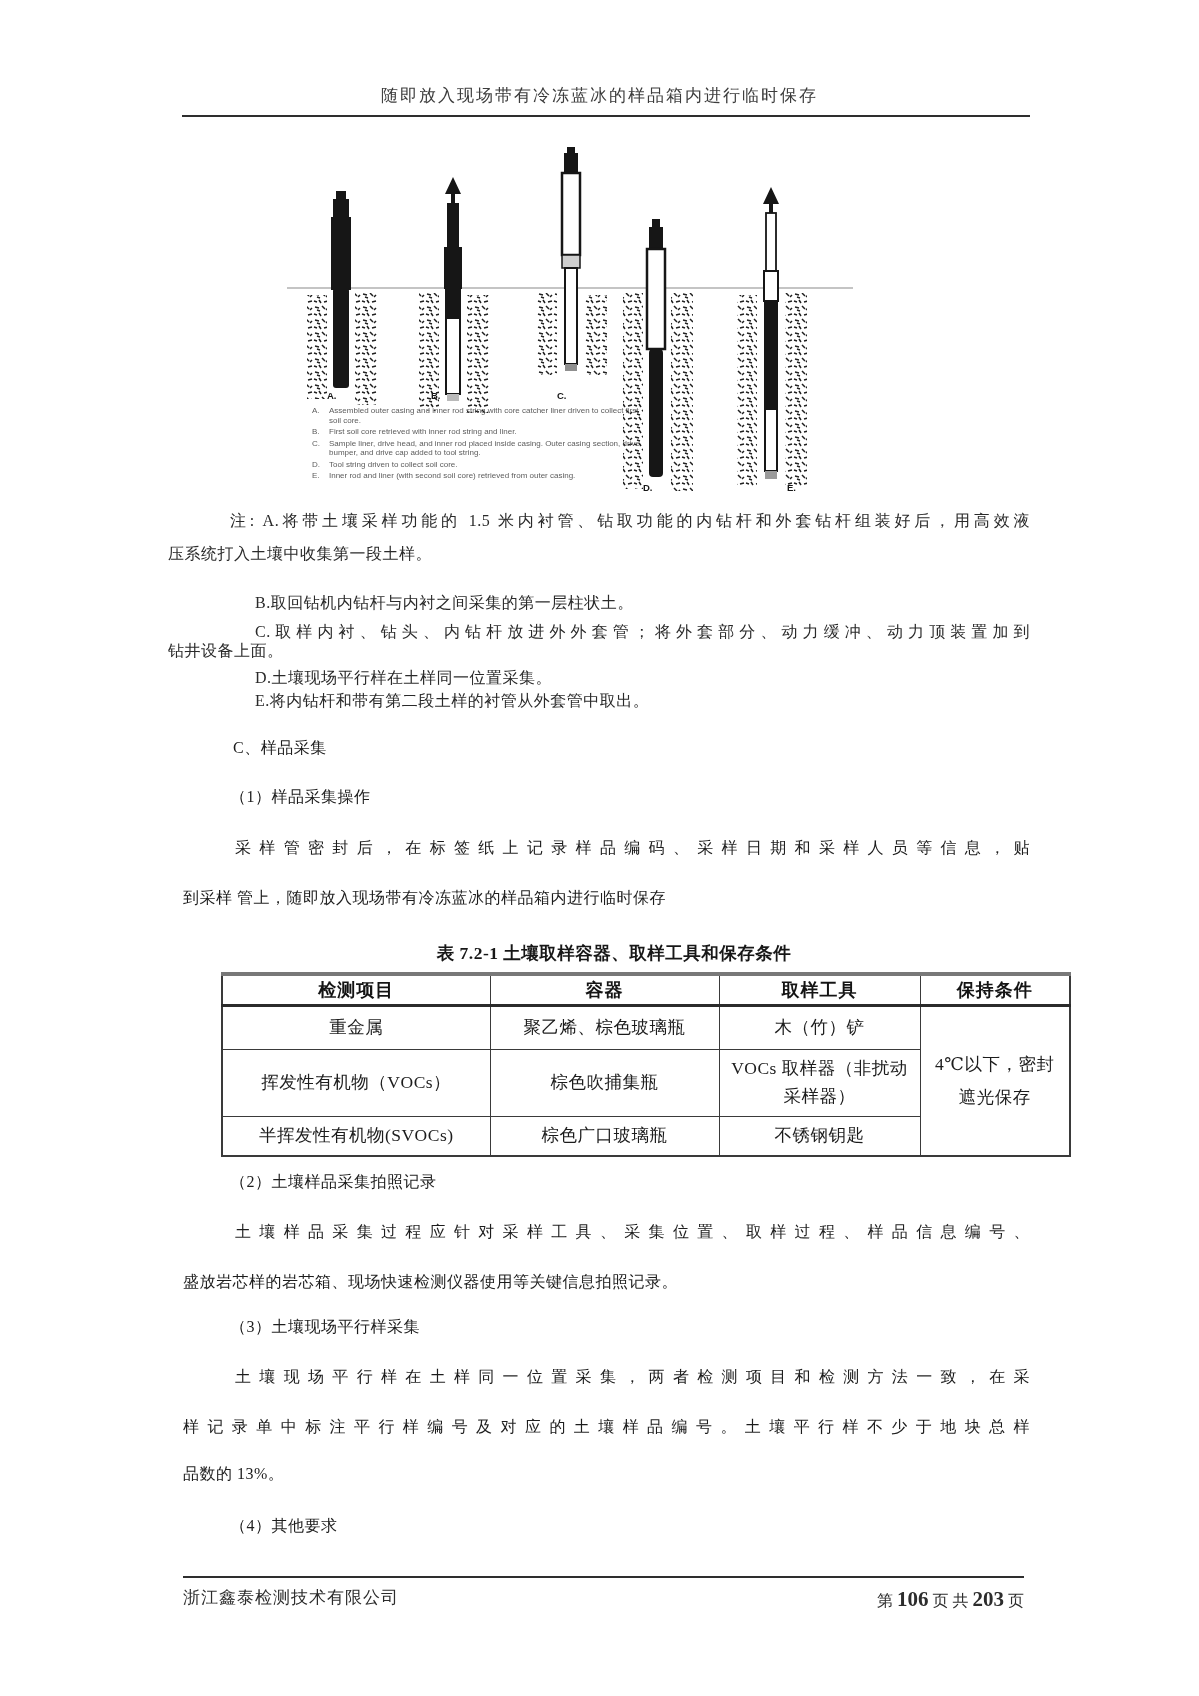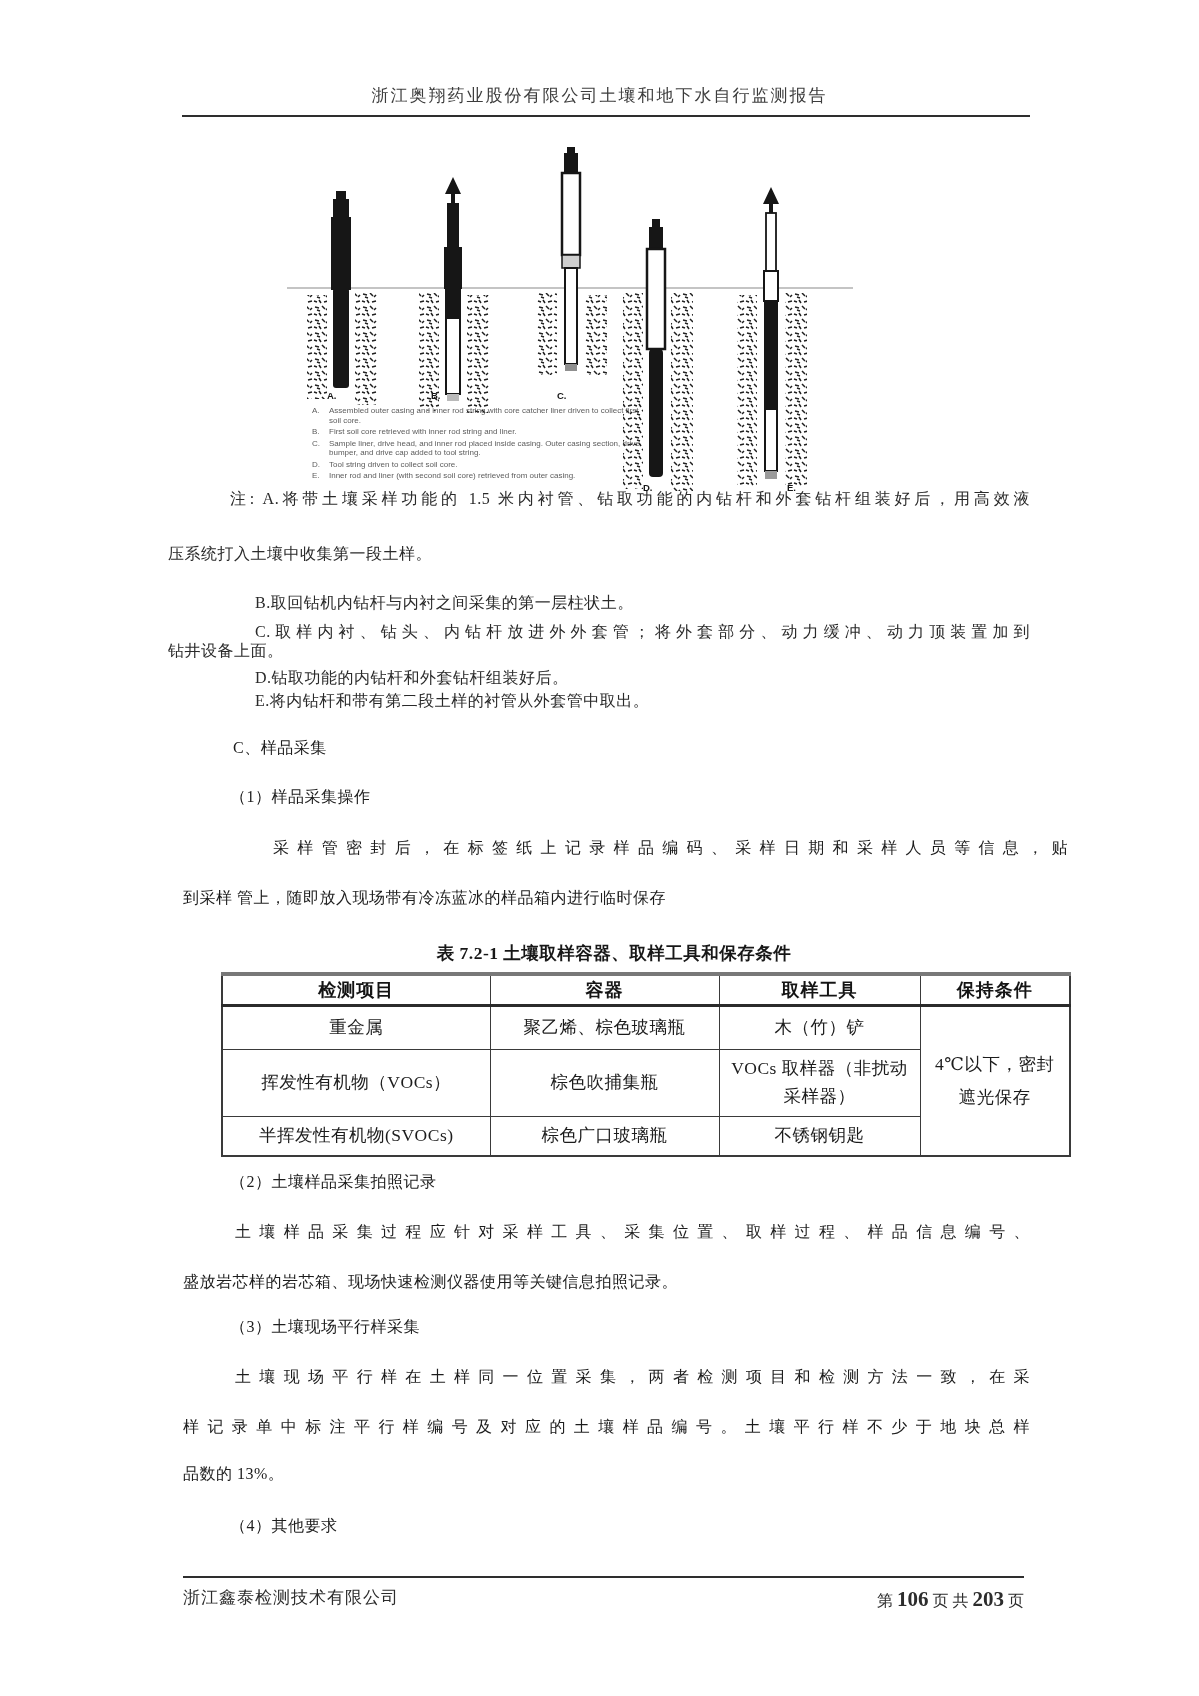--- a/index.html
+++ b/index.html
@@ -58,21 +58,21 @@
     font-weight:bold;font-size:21px;
   }
   svg text.fig-label{
     font-family:"Liberation Sans","DejaVu Sans",sans-serif;
     font-size:9.5px;fill:#161616;font-weight:bold;
   }
 </style>
 </head>
 <body>
 
-<div class="abs header-title">浙江奥翔药业股份有限公司土壤和地下水自行监测报告</div>
+<div class="abs header-title">随即放入现场带有冷冻蓝冰的样品箱内进行临时保存</div>
 <div class="hrule" style="top:115px;left:182px;width:848px;"></div>
 
 <svg class="abs" style="top:143px;left:281px;" width="578" height="352" viewBox="0 0 578 352">
   <defs>
     <pattern id="soil" width="16" height="13" patternUnits="userSpaceOnUse">
       <path d="M1 2l3 1M6 1l2 3M11 3l4 -1M2 8l4 1M9 7l3 3M13 11l2 -2M4 11l3 1" stroke="#1f1f1f" stroke-width="1.5" fill="none"></path>
     </pattern>
   </defs>
 
   <line x1="6" y1="145" x2="572" y2="145" stroke="#8a8a8a" stroke-width="1.2"></line>
@@ -150,32 +150,32 @@
   <div class="item">
       <span class="key">D.</span>
       <span class="txt">Tool string driven to collect soil core.</span>
     </div>
   <div class="item">
       <span class="key">E.</span>
       <span class="txt">Inner rod and liner (with second soil core) retrieved from outer casing.</span>
     </div>
 </div>
 
-<div class="abs note-line just" style="top:488px;left:230px;width:800px;">注: A.将带土壤采样功能的 1.5 米内衬管、钻取功能的内钻杆和外套钻杆组装好后，用高效液</div>
+<div class="abs note-line just" style="top:510px;left:230px;width:800px;">注: A.将带土壤采样功能的 1.5 米内衬管、钻取功能的内钻杆和外套钻杆组装好后，用高效液</div>
 <div class="abs note-line" style="top:543px;left:168px;">压系统打入土壤中收集第一段土样。</div>
 <div class="abs note-line" style="top:576px;left:255px;margin-top:16px;">B.取回钻机内钻杆与内衬之间采集的第一层柱状土。</div>
 <div class="abs note-line just" style="top:612px;left:255px;width:775px;margin-top:9px;">C.取样内衬、钻头、内钻杆放进外外套管；将外套部分、动力缓冲、动力顶装置加到</div>
 <div class="abs note-line" style="top:640px;left:168px;">钻井设备上面。</div>
-<div class="abs note-line" style="top:667px;left:255px;">D.钻取功能的内钻杆和外套钻杆组装好后。</div>
+<div class="abs note-line" style="top:667px;left:255px;">D.土壤现场平行样在土样同一位置采集。</div>
 <div class="abs note-line" style="top:690px;left:255px;">E.将内钻杆和带有第二段土样的衬管从外套管中取出。</div>
 
 <div class="abs body-line" style="top:734px;left:233px;">C、样品采集</div>
 <div class="abs body-line" style="top:783px;left:230px;">（1）样品采集操作</div>
 
-<div class="abs body-line just" style="top:834px;left:235px;width:795px;margin-left:38px;">采样管密封后，在标签纸上记录样品编码、采样日期和采样人员等信息，贴</div>
+<div class="abs body-line just" style="top:834px;left:235px;width:795px;">采样管密封后，在标签纸上记录样品编码、采样日期和采样人员等信息，贴</div>
 <div class="abs body-line" style="top:884px;left:183px;">到采样 管上，随即放入现场带有冷冻蓝冰的样品箱内进行临时保存</div>
 
 <div class="abs table-title">表 7.2-1 土壤取样容器、取样工具和保存条件</div>
 <div class="abs tbl-wrap">
   <table class="sampling">
     <colgroup>
       <col style="width:268px">
         <col style="width:229px">
         <col style="width:201px">
         <col style="width:150px">

